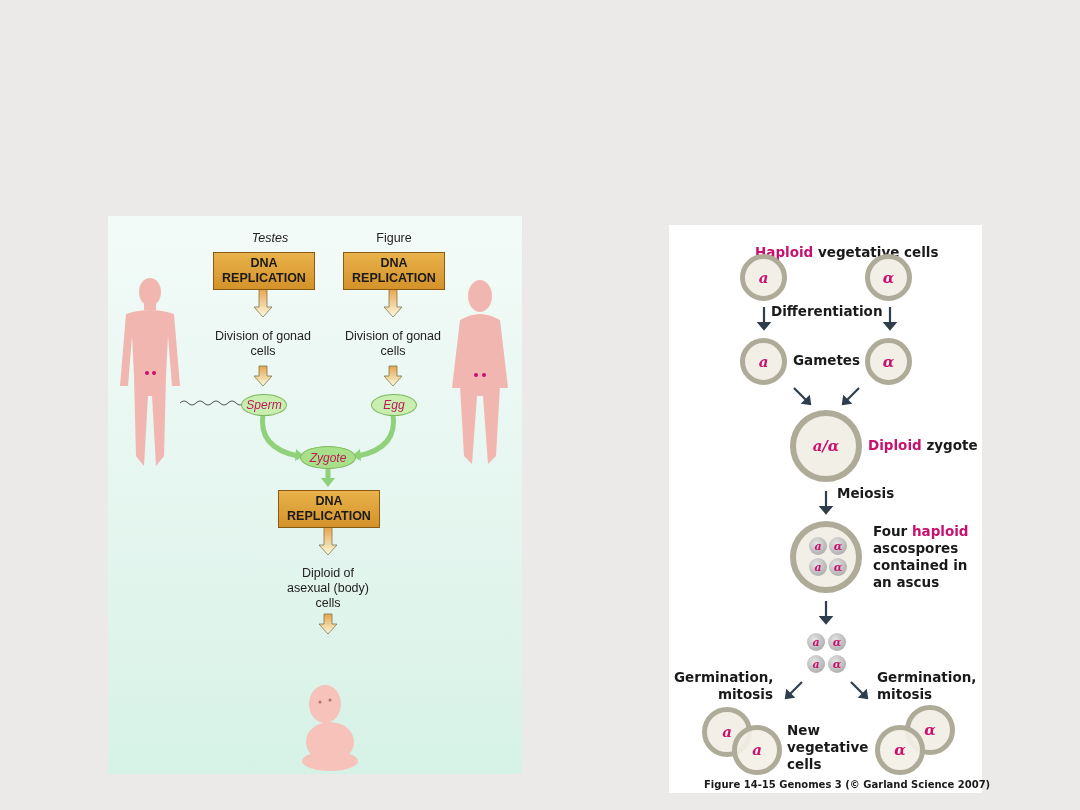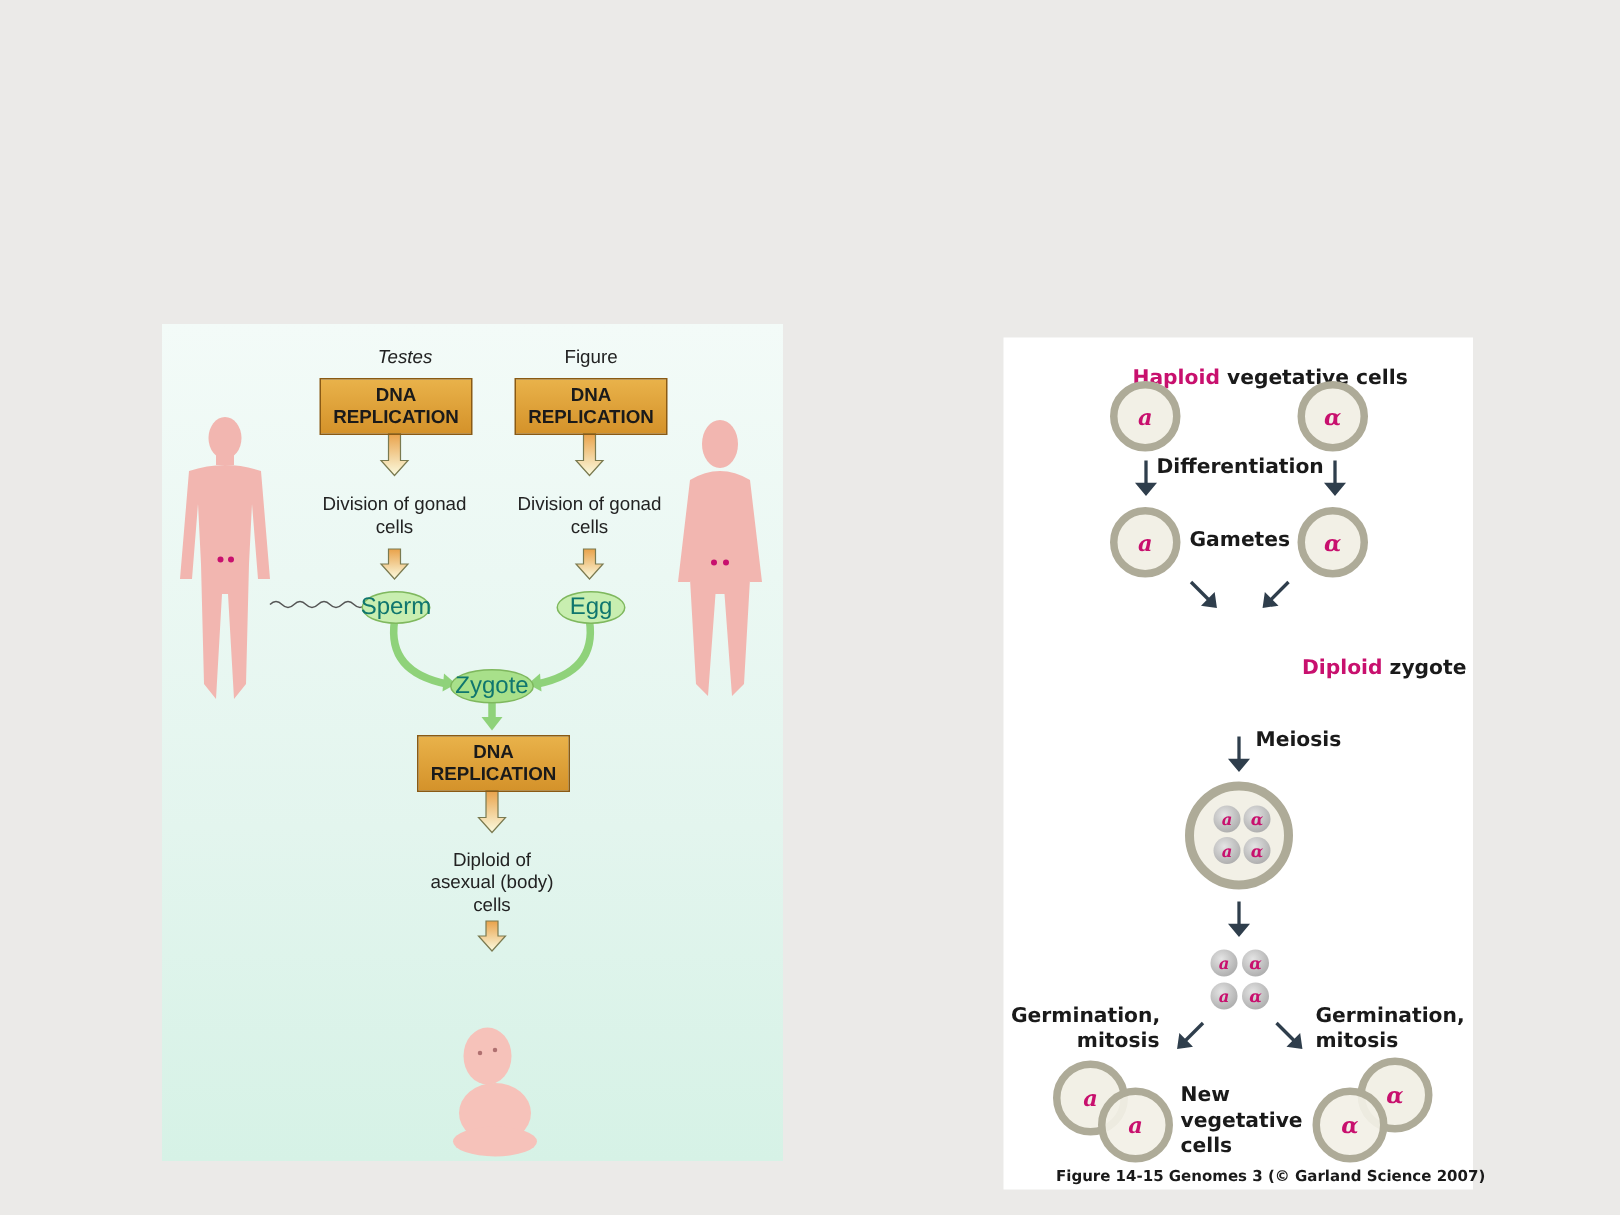--- a/index.html
+++ b/index.html
@@ -6,21 +6,21 @@
   body { width:1080px; height:810px; background:#ebeae8; position:relative; overflow:hidden; font-family:"Liberation Sans", sans-serif; }
   .panel-left { position:absolute; left:108px; top:216px; width:414px; height:558px;
     background:linear-gradient(#f3fbf8 0%, #e3f5ee 60%, #d6f2e6 100%); }
   .panel-right { position:absolute; left:669px; top:225px; width:313px; height:568px; background:#ffffff; }
   .abs { position:absolute; }
   .lbl { position:absolute; color:#222; font-size:12.5px; text-align:center; line-height:15px; white-space:nowrap; }
   .dna { position:absolute; width:100px; height:36px; background:linear-gradient(#e9b24a,#d4922a);
     border:1px solid #8a5a14; color:#1a1a1a; font-weight:bold; font-size:12.5px; text-align:center; line-height:15px;
     display:flex; align-items:center; justify-content:center; flex-direction:column; }
   .oval { position:absolute; background:#c8eeb0; border:1px solid #7fb85e; border-radius:50%;
-    font-size:16px; color:#0f766e; display:flex; align-items:center; justify-content:center; }
+    font-size:12px; color:#be185d; display:flex; align-items:center; justify-content:center;font-style:italic; }
   .rt { position:absolute; font-family:"DejaVu Sans", sans-serif; font-weight:bold; font-size:13.5px; color:#1a1a1a; white-space:nowrap; line-height:17px; }
   .mag { color:#c8106e; }
   .cell { position:absolute; border-radius:50%; background:#f2f0e6; border:5px solid #aeab98; box-sizing:border-box;
     display:flex; align-items:center; justify-content:center; color:#c8106e; font-weight:bold; font-style:italic;
     font-family:"DejaVu Serif", serif; font-size:15px; }
   .spore { position:absolute; width:18px; height:18px; border-radius:50%;
     background:radial-gradient(circle at 40% 35%, #e4e4e4, #9d9d9d); display:flex; align-items:center; justify-content:center;
     color:#c8106e; font-weight:bold; font-style:italic; font-family:"DejaVu Serif", serif; font-size:11px; }
   .caption { position:absolute; font-family:"DejaVu Sans", sans-serif; font-weight:bold; font-size:10px; color:#1a1a1a; white-space:nowrap;padding-left:32px; }
 </style>
@@ -153,32 +153,39 @@
 
   <div class="cell" style="left:71px;top:29px;width:47px;height:47px;">a</div>
   <div class="cell" style="left:196px;top:29px;width:47px;height:47px;">α</div>
 
   <div class="rt" style="left:102px;top:78px;">Differentiation</div>
 
   <div class="cell" style="left:71px;top:113px;width:47px;height:47px;">a</div>
   <div class="rt" style="left:124px;top:127px;">Gametes</div>
   <div class="cell" style="left:196px;top:113px;width:47px;height:47px;">α</div>
 
+  <div class="cell" style="left:121px;top:185px;width:72px;height:72px;border-width:6px;">a/α</div>
   <div class="rt" style="left:199px;top:212px;">
     <span class="mag">Diploid</span><span> zygote</span>
   </div>
 
   <div class="rt" style="left:168px;top:260px;">Meiosis</div>
 
   <div class="cell" style="left:121px;top:296px;width:72px;height:72px;border-width:6px;"></div>
   <div class="spore" style="left:140px;top:312px;">a</div>
   <div class="spore" style="left:160px;top:312px;">α</div>
   <div class="spore" style="left:140px;top:333px;">a</div>
   <div class="spore" style="left:160px;top:333px;">α</div>
 
+  <div class="rt" style="left:204px;top:298px;">
+    <div><span>Four </span><span class="mag">haploid</span></div>
+    <div>ascospores</div>
+    <div>contained in</div>
+    <div>an ascus</div>
+  </div>
 
   <div class="spore" style="left:138px;top:408px;">a</div>
   <div class="spore" style="left:159px;top:408px;">α</div>
   <div class="spore" style="left:138px;top:430px;">a</div>
   <div class="spore" style="left:159px;top:430px;">α</div>
 
   <div class="rt" style="left:5px;top:444px;text-align:right;width:99px;">
     <div>Germination,</div>
     <div>mitosis</div>
   </div>

